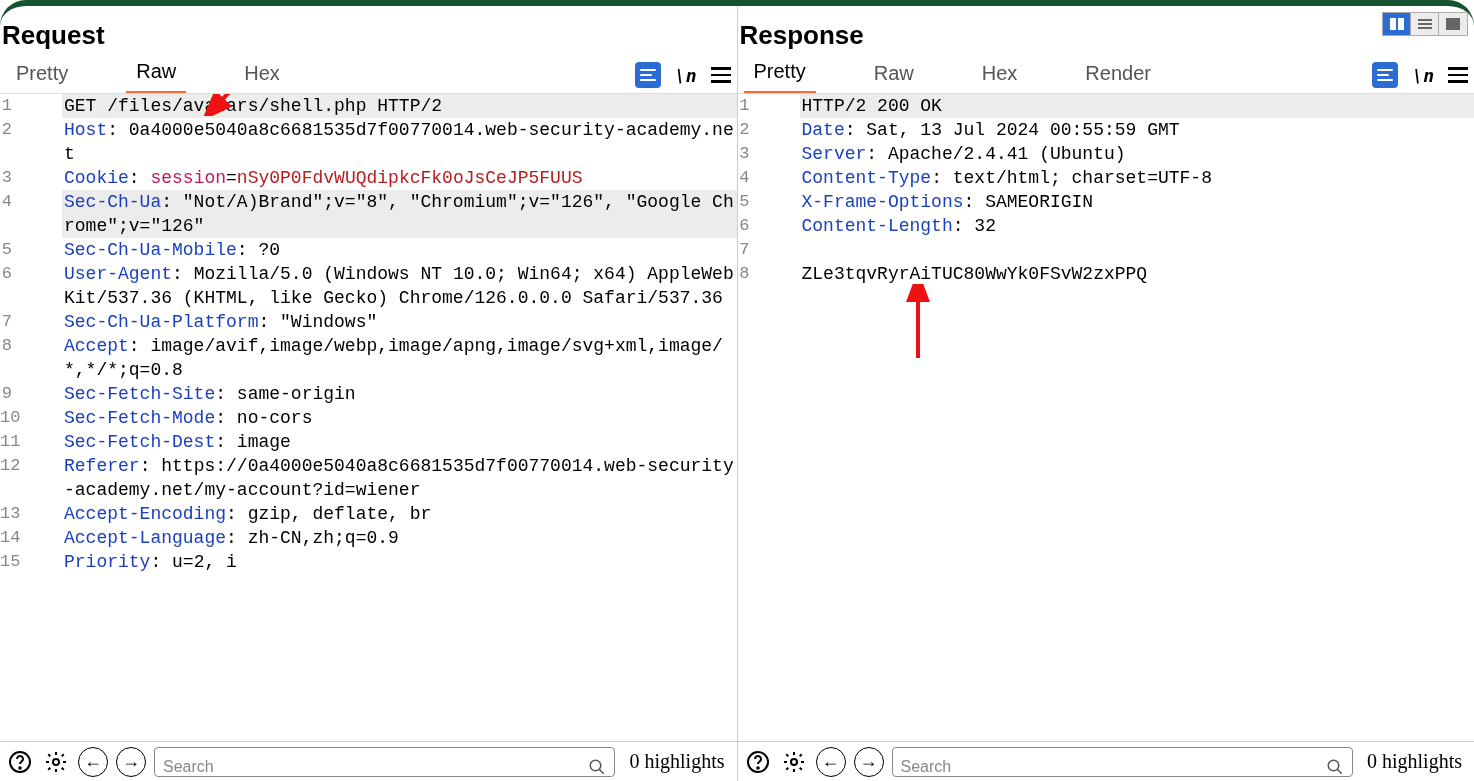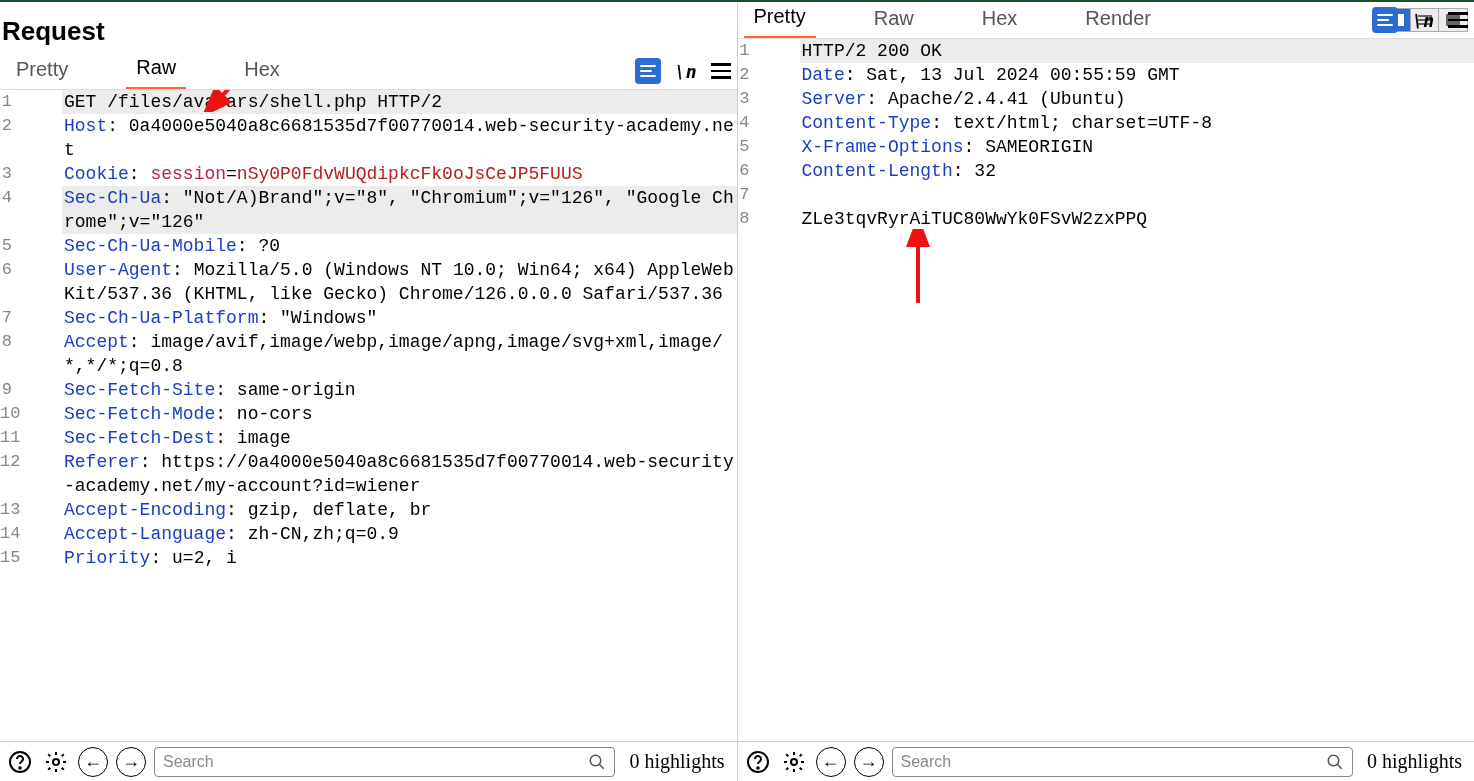--- a/index.html
+++ b/index.html
@@ -8,21 +8,22 @@
     font-size: 14px;
     background: #fff;
     width: 1474px;
     height: 781px;
     overflow: hidden;
   }
   .container {
     display: flex;
     width: 100%;
     height: 100%;
-    border-top: 2px solid #14532d;
+    border-top: 6px solid #14532d;
+    border-radius: 26px;
   }
   .panel {
     flex: 1;
     display: flex;
     flex-direction: column;
     position: relative;
     border-right: 1px solid #ccc;
     overflow: hidden;
   }
   .panel:last-child { border-right: none; }
@@ -157,21 +158,21 @@
     display:flex; align-items:center; justify-content:center;
     font-size:18px; font-weight:bold;
     cursor:pointer;
   }
   .search-box {
     flex:1;
     height:30px;
     border:1px solid #888;
     border-radius:4px;
     display:flex;
-    align-items:center;
+    align-items:flex-end;
     padding:0 8px;
     color:#888;
   }
   .search-box input {
     flex:1; border:none; outline:none; font-size:16px; color:#333;
     background:transparent;
   }
   .search-box input::placeholder { color:#888; }
   .search-mag { width:18px; height:18px; }
   .highlight-count {
@@ -321,20 +322,21 @@
             <span></span>
             <span></span>
             <span></span>
           </div>
         </div>
       <div class="view-btn">
           <div class="vb-block"></div>
         </div>
     </div>
 
+    <div class="panel-title">Response</div>
 
     <div class="tabs" id="res-tabs">
       <div class="tab active">Pretty</div>
         <div class="tab">Raw</div>
         <div class="tab">Hex</div>
         <div class="tab">Render</div>
         <div class="tab-tools">
         <div class="tool-wrap">
           <div class="tool-wrap-lines">
               <span></span>

